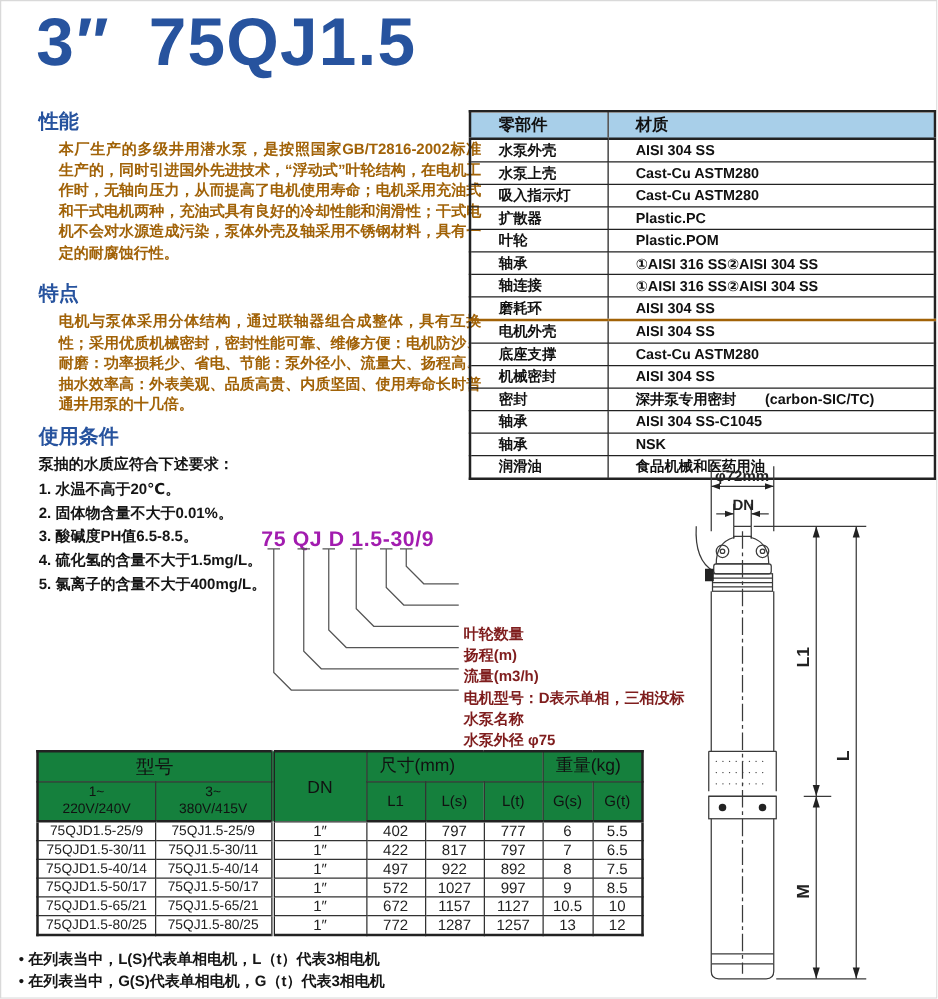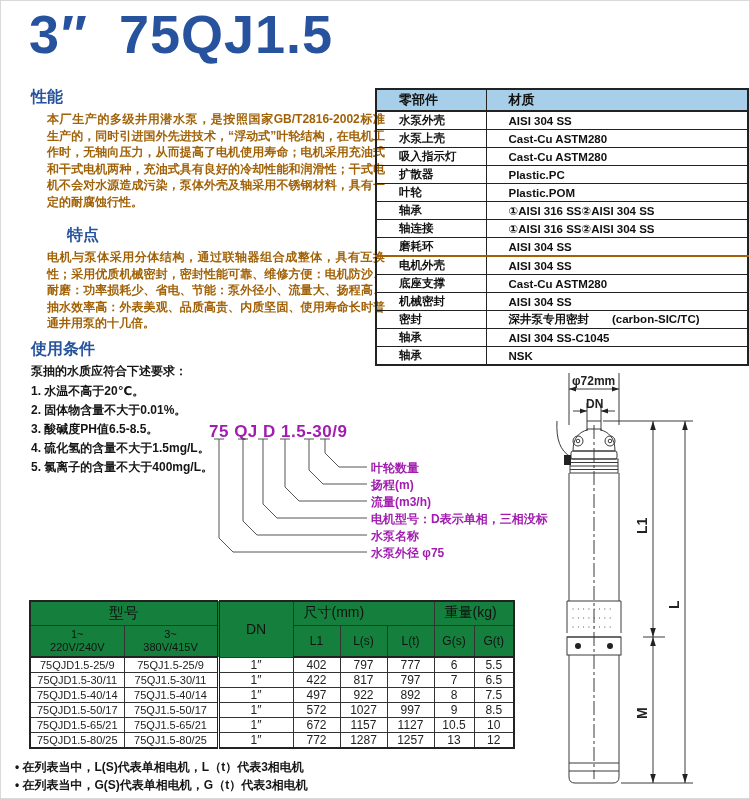--- a/index.html
+++ b/index.html
@@ -22,21 +22,21 @@
   table { border-collapse:collapse; table-layout:fixed; }
   .materials { position:absolute; left:374px; top:87px; width:372px; }
   .materials th, .materials td { border:1px solid #222; font-size:11.5px; font-weight:bold;
       text-align:left; padding:1px 22px; height:15px; overflow:hidden; white-space:nowrap; }
   .materials th { background:#a8cfe9; height:22px; font-size:13px; border-bottom:2px solid #222; }
   .materials { border:2px solid #222; }
   .materials tbody tr:nth-child(8) td { border-bottom:2px solid #a16207; }
   
   .model-code { position:absolute; left:208px; top:421px; color:#a21caf;
       font-size:17px; font-weight:bold; letter-spacing:0.5px; white-space:nowrap; }
-  .leader-label { position:absolute; left:370px; font-size:12px; font-weight:bold; color:#a21caf; white-space:nowrap; }
+  .leader-label { position:absolute; left:370px; font-size:12px; font-weight:bold; color:#7f1d1d; white-space:nowrap;margin-top:39px; }
   
   .spec { position:absolute; left:28px; top:599px; width:478px; border:2px solid #222; }
   .spec th, .spec td { border:1px solid #333; text-align:center; vertical-align:middle; }
   .spec thead th { background:#15803d; font-weight:normal; }
   .spec .grp { text-align:left; padding-left:10px; font-size:14px; height:24px; }
   .spec .gmodel { font-size:15px; height:24px; }
   .spec .dn { font-size:14px; border-left:3px double #222; }
   .spec .sub { font-size:11px; white-space:pre-line; line-height:13px; height:32px; }
   .spec .subc { font-size:12px; }
   .spec thead tr:last-child th { border-bottom:2px solid #222; }
@@ -58,21 +58,21 @@
 
 <div class="page">
 
   <div class="title">
     <span class="sz">3″</span><span class="mdl">75QJ1.5</span>
   </div>
 
   <div class="h-blue" style="top:86px;">性能</div>
   <div class="para" style="top:110px;">本厂生产的多级井用潜水泵，是按照国家GB/T2816-2002标准生产的，同时引进国外先进技术，“浮动式”叶轮结构，在电机工作时，无轴向压力，从而提高了电机使用寿命；电机采用充油式和干式电机两种，充油式具有良好的冷却性能和润滑性；干式电机不会对水源造成污染，泵体外壳及轴采用不锈钢材料，具有一定的耐腐蚀行性。</div>
 
-  <div class="h-blue" style="top:224px;margin-left:36px;">特点</div>
+  <div class="h-blue" style="top:224px;">特点</div>
   <div class="para" style="top:248px;">电机与泵体采用分体结构，通过联轴器组合成整体，具有互换性；采用优质机械密封，密封性能可靠、维修方便：电机防沙、耐磨：功率损耗少、省电、节能：泵外径小、流量大、扬程高、抽水效率高：外表美观、品质高贵、内质坚固、使用寿命长时普通井用泵的十几倍。</div>
 
   <div class="h-blue" style="top:338px;">使用条件</div>
   <div class="cond" style="top:361px;">泵抽的水质应符合下述要求：</div>
   <div class="cond" style="top:381px;">1. 水温不高于20℃。</div>
   <div class="cond" style="top:400px;">2. 固体物含量不大于0.01%。</div>
   <div class="cond" style="top:419px;">3. 酸碱度PH值6.5-8.5。</div>
   <div class="cond" style="top:438px;">4. 硫化氢的含量不大于1.5mg/L。</div>
   <div class="cond" style="top:457px;">5. 氯离子的含量不大于400mg/L。</div>
 
@@ -136,20 +136,24 @@
           <td>密封</td>
           <td>深井泵专用密封　　(carbon-SIC/TC)</td>
         </tr>
         <tr>
           <td>轴承</td>
           <td>AISI 304 SS-C1045</td>
         </tr>
         <tr>
           <td>轴承</td>
           <td>NSK</td>
+        </tr>
+        <tr>
+          <td>润滑油</td>
+          <td>食品机械和医药用油</td>
         </tr>
       </tbody>
   </table>
 
   <div class="model-code">75 QJ D 1.5-30/9</div>
   <svg class="leads" style="position:absolute;left:200px;top:436px;" width="170" height="125" viewBox="0 0 170 125">
     <path d="M119,2 H129 M124,2 V16 L138,30 H166"></path>
     <path d="M103,2 H113 M108,2 V33 L122,47 H166"></path>
     <path d="M79,2 H89 M84,2 V50 L98,64 H166"></path>
     <path d="M57,2 H67 M62,2 V67 L76,81 H166"></path>

